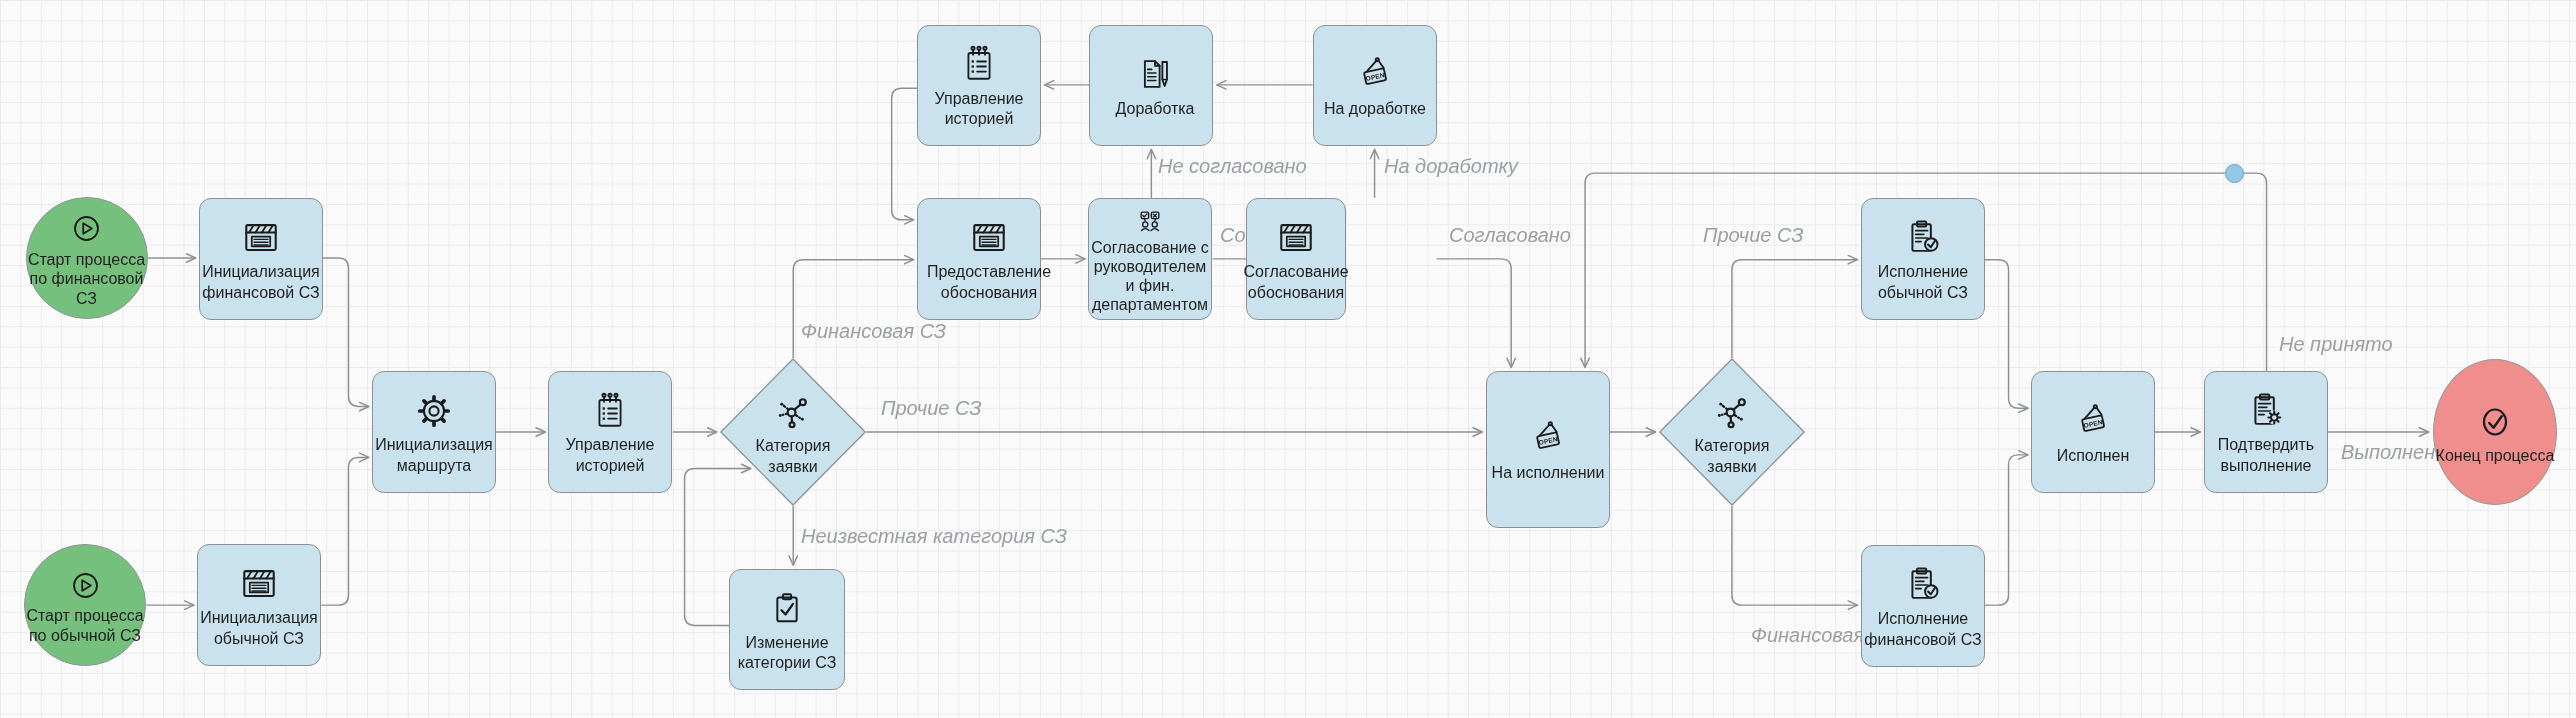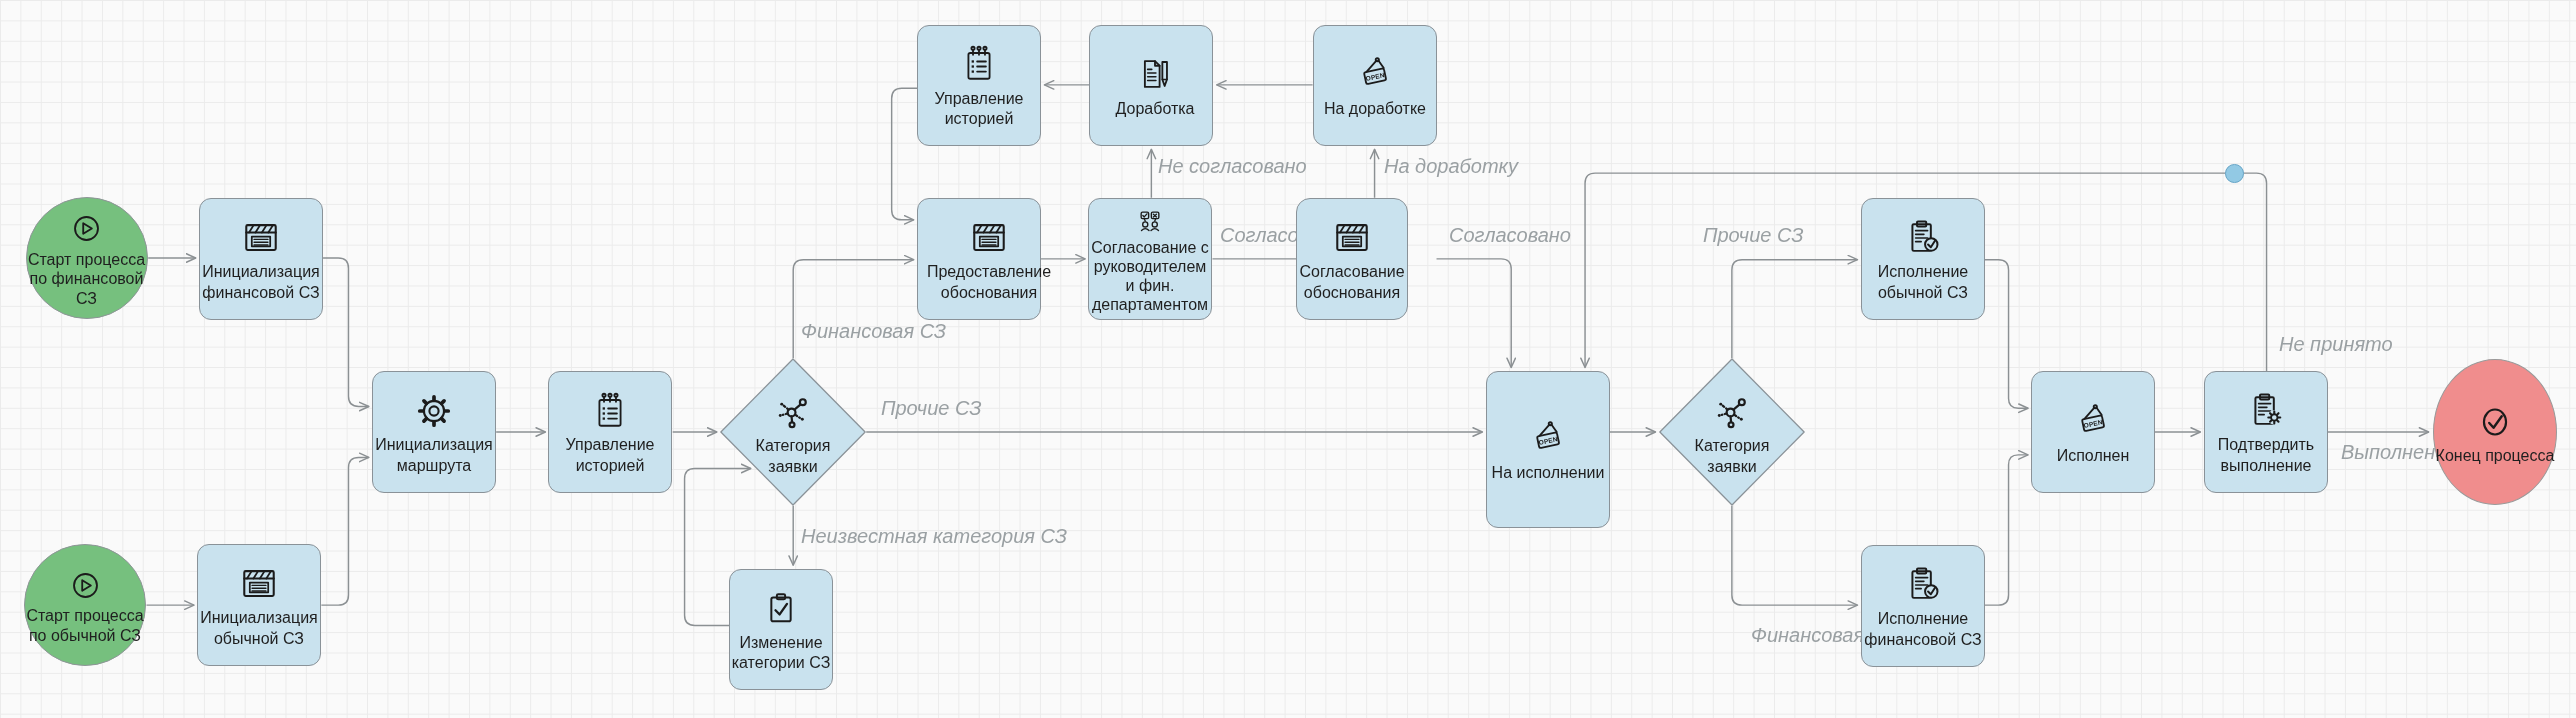--- a/index.html
+++ b/index.html
@@ -258,21 +258,21 @@
         <polygon points="86,1 171,87 86,173 1,87" fill="#c9e2ee" stroke="#8a9298" stroke-width="1.5" stroke-linejoin="round"></polygon>
       </svg>
       <svg width="49" height="49" viewBox="0 0 100 100" class="icon">
         <use href="#network-icon"></use>
       </svg>
       <div class="lines">
         <div class="line">Категория</div>
         <div class="line">заявки</div>
       </div>
     </div>
-    <div class="node task" style="left: 729px; top: 569px; width: 104px; height: 121px;">
+    <div class="node task" style="left: 729px; top: 569px; width: 116px; height: 121px;">
       <svg width="46" height="46" viewBox="0 0 100 100" class="icon">
         <use href="#clipboard-check-icon"></use>
       </svg>
       <div class="lines">
         <div class="line">Изменение</div>
         <div class="line">категории СЗ</div>
       </div>
     </div>
     <div class="node task" style="left: 917px; top: 24.6px; width: 124px; height: 121px;">
       <svg width="46" height="46" viewBox="0 0 100 100" class="icon">
@@ -312,21 +312,21 @@
       <svg width="34" height="34" viewBox="0 0 100 100" class="icon">
         <use href="#people-approval-icon"></use>
       </svg>
       <div class="lines">
         <div class="line">Согласование с</div>
         <div class="line">руководителем</div>
         <div class="line">и фин.</div>
         <div class="line">департаментом</div>
       </div>
     </div>
-    <div class="node task" style="left: 1296px; top: 198px; width: 112px; height: 122px; border-radius: 14px;">
+    <div class="node task" style="left: 1246px; top: 198px; width: 100px; height: 122px;">
       <svg width="46" height="46" viewBox="0 0 100 100" class="icon">
         <use href="#clapperboard-icon"></use>
       </svg>
       <div class="lines">
         <div class="line">Согласование</div>
         <div class="line">обоснования</div>
       </div>
     </div>
     <div class="node task" style="left: 1486px; top: 371px; width: 124px; height: 157px;">
       <svg width="46" height="46" viewBox="0 0 100 100" class="icon">

